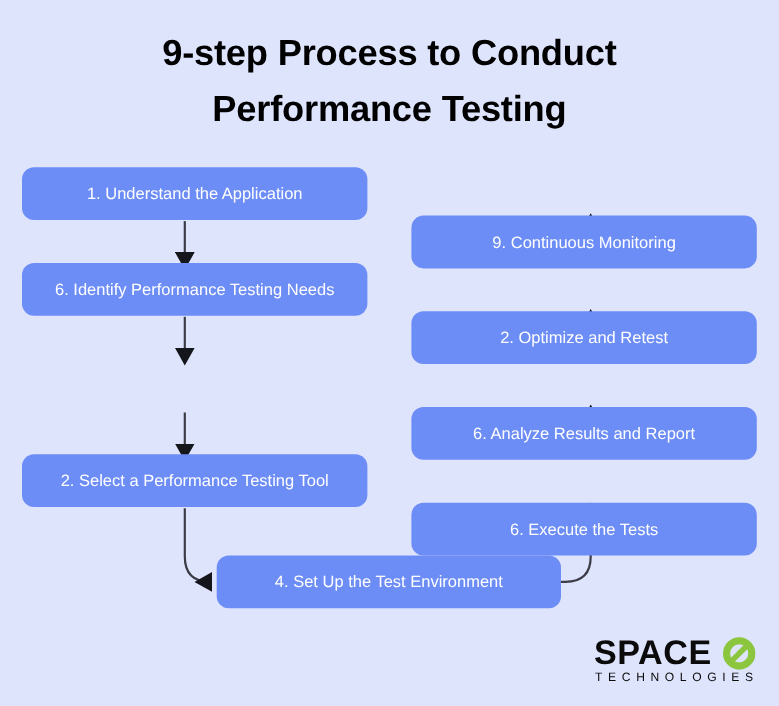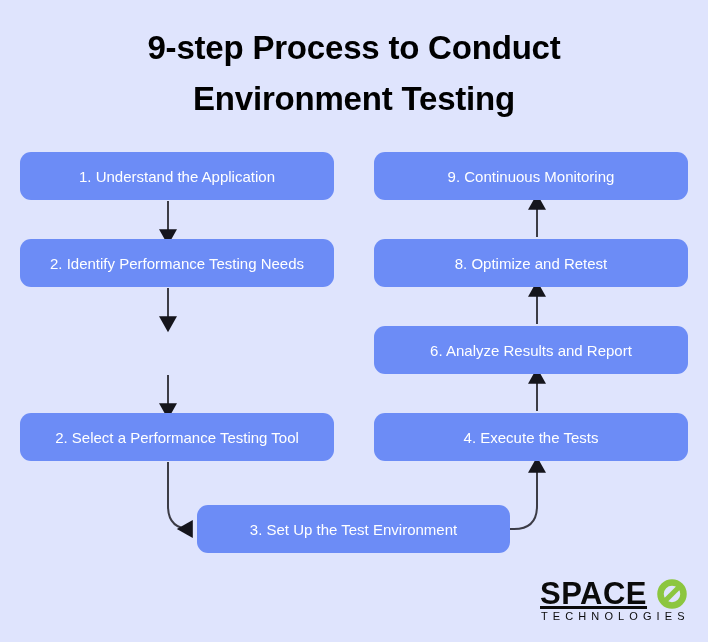--- a/index.html
+++ b/index.html
@@ -45,21 +45,21 @@
     font-size: 15px;
     line-height: 1;
     display: flex;
     align-items: center;
     justify-content: center;
     text-align: center;
     box-sizing: border-box;
     padding: 0 10px;
   }
   .col-left  { left: 20px;  width: 314px; height: 48px; text-align: right; }
-  .col-right { left: 374px; width: 314px; height: 48px; }
+  .col-right { left: 374px; width: 314px; height: 48px; margin-top: 44px; }
   .row1 { top: 152px; }
   .row2 { top: 239px; }
   .row3 { top: 326px; }
   .row4 { top: 413px; }
   .node-center {
     left: 197px;
     top: 505px;
     width: 313px;
     height: 48px;
   }
@@ -82,21 +82,20 @@
   .logo-main {
     position: absolute;
     left: 0;
     top: 0;
     font-size: 31px;
     font-weight: bold;
     letter-spacing: 0.5px;
     color: #0b0b0b;
     line-height: 31px;
     white-space: nowrap;
-    text-decoration: underline;
   }
   .logo-o {
     position: absolute;
     left: 117px;
     top: 1px;
     width: 30px;
     height: 30px;
   }
   .logo-sub {
     position: absolute;
@@ -110,21 +109,21 @@
     white-space: nowrap;
   }
 </style>
 </head>
 <body>
 
 <div id="infographic">
 
   <div class="title">
     <span class="line">9-step Process to Conduct</span>
-    <span class="line">Environment Testing</span>
+    <span class="line">Performance Testing</span>
   </div>
 
   <svg id="connectors" viewBox="0 0 708 642">
     <defs>
       <marker id="arrow-down" markerWidth="9" markerHeight="9" refX="1.4" refY="4.5" orient="auto">
         <path d="M0,0 L8,4.5 L0,9 Z" fill="#15151c"></path>
       </marker>
       <marker id="arrow-up" markerWidth="9" markerHeight="9" refX="1.4" refY="4.5" orient="auto">
         <path d="M0,0 L8,4.5 L0,9 Z" fill="#15151c"></path>
       </marker>
@@ -147,41 +146,41 @@
 
     <line x1="537" y1="324" x2="537" y2="294" stroke="#3c3c46" stroke-width="2" marker-end="url(#arrow-up)"></line>
 
     <line x1="537" y1="237" x2="537" y2="207" stroke="#3c3c46" stroke-width="2" marker-end="url(#arrow-up)"></line>
   </svg>
 
   <div class="node col-left row1">
     <span>1. Understand the Application</span>
   </div>
   <div class="node col-left row2">
-    <span>2. Identify Performance Testing Needs</span>
+    <span>6. Identify Performance Testing Needs</span>
   </div>
   <div class="node col-left row4">
     <span>2. Select a Performance Testing Tool</span>
   </div>
 
   <div class="node node-center">
-    <span>3. Set Up the Test Environment</span>
+    <span>4. Set Up the Test Environment</span>
   </div>
 
   <div class="node col-right row1">
     <span>9. Continuous Monitoring</span>
   </div>
   <div class="node col-right row2">
-    <span>8. Optimize and Retest</span>
+    <span>2. Optimize and Retest</span>
   </div>
   <div class="node col-right row3">
     <span>6. Analyze Results and Report</span>
   </div>
   <div class="node col-right row4">
-    <span>4. Execute the Tests</span>
+    <span>6. Execute the Tests</span>
   </div>
 
   <div class="logo">
     <div class="logo-main">SPACE</div>
     <svg class="logo-o" viewBox="0 0 30 30">
       <circle cx="15" cy="15" r="11.5" fill="none" stroke="#8cc63f" stroke-width="6.5"></circle>
       <line x1="6.2" y1="23.8" x2="23.8" y2="6.2" stroke="#8cc63f" stroke-width="5"></line>
     </svg>
     <div class="logo-sub">TECHNOLOGIES</div>
   </div>

